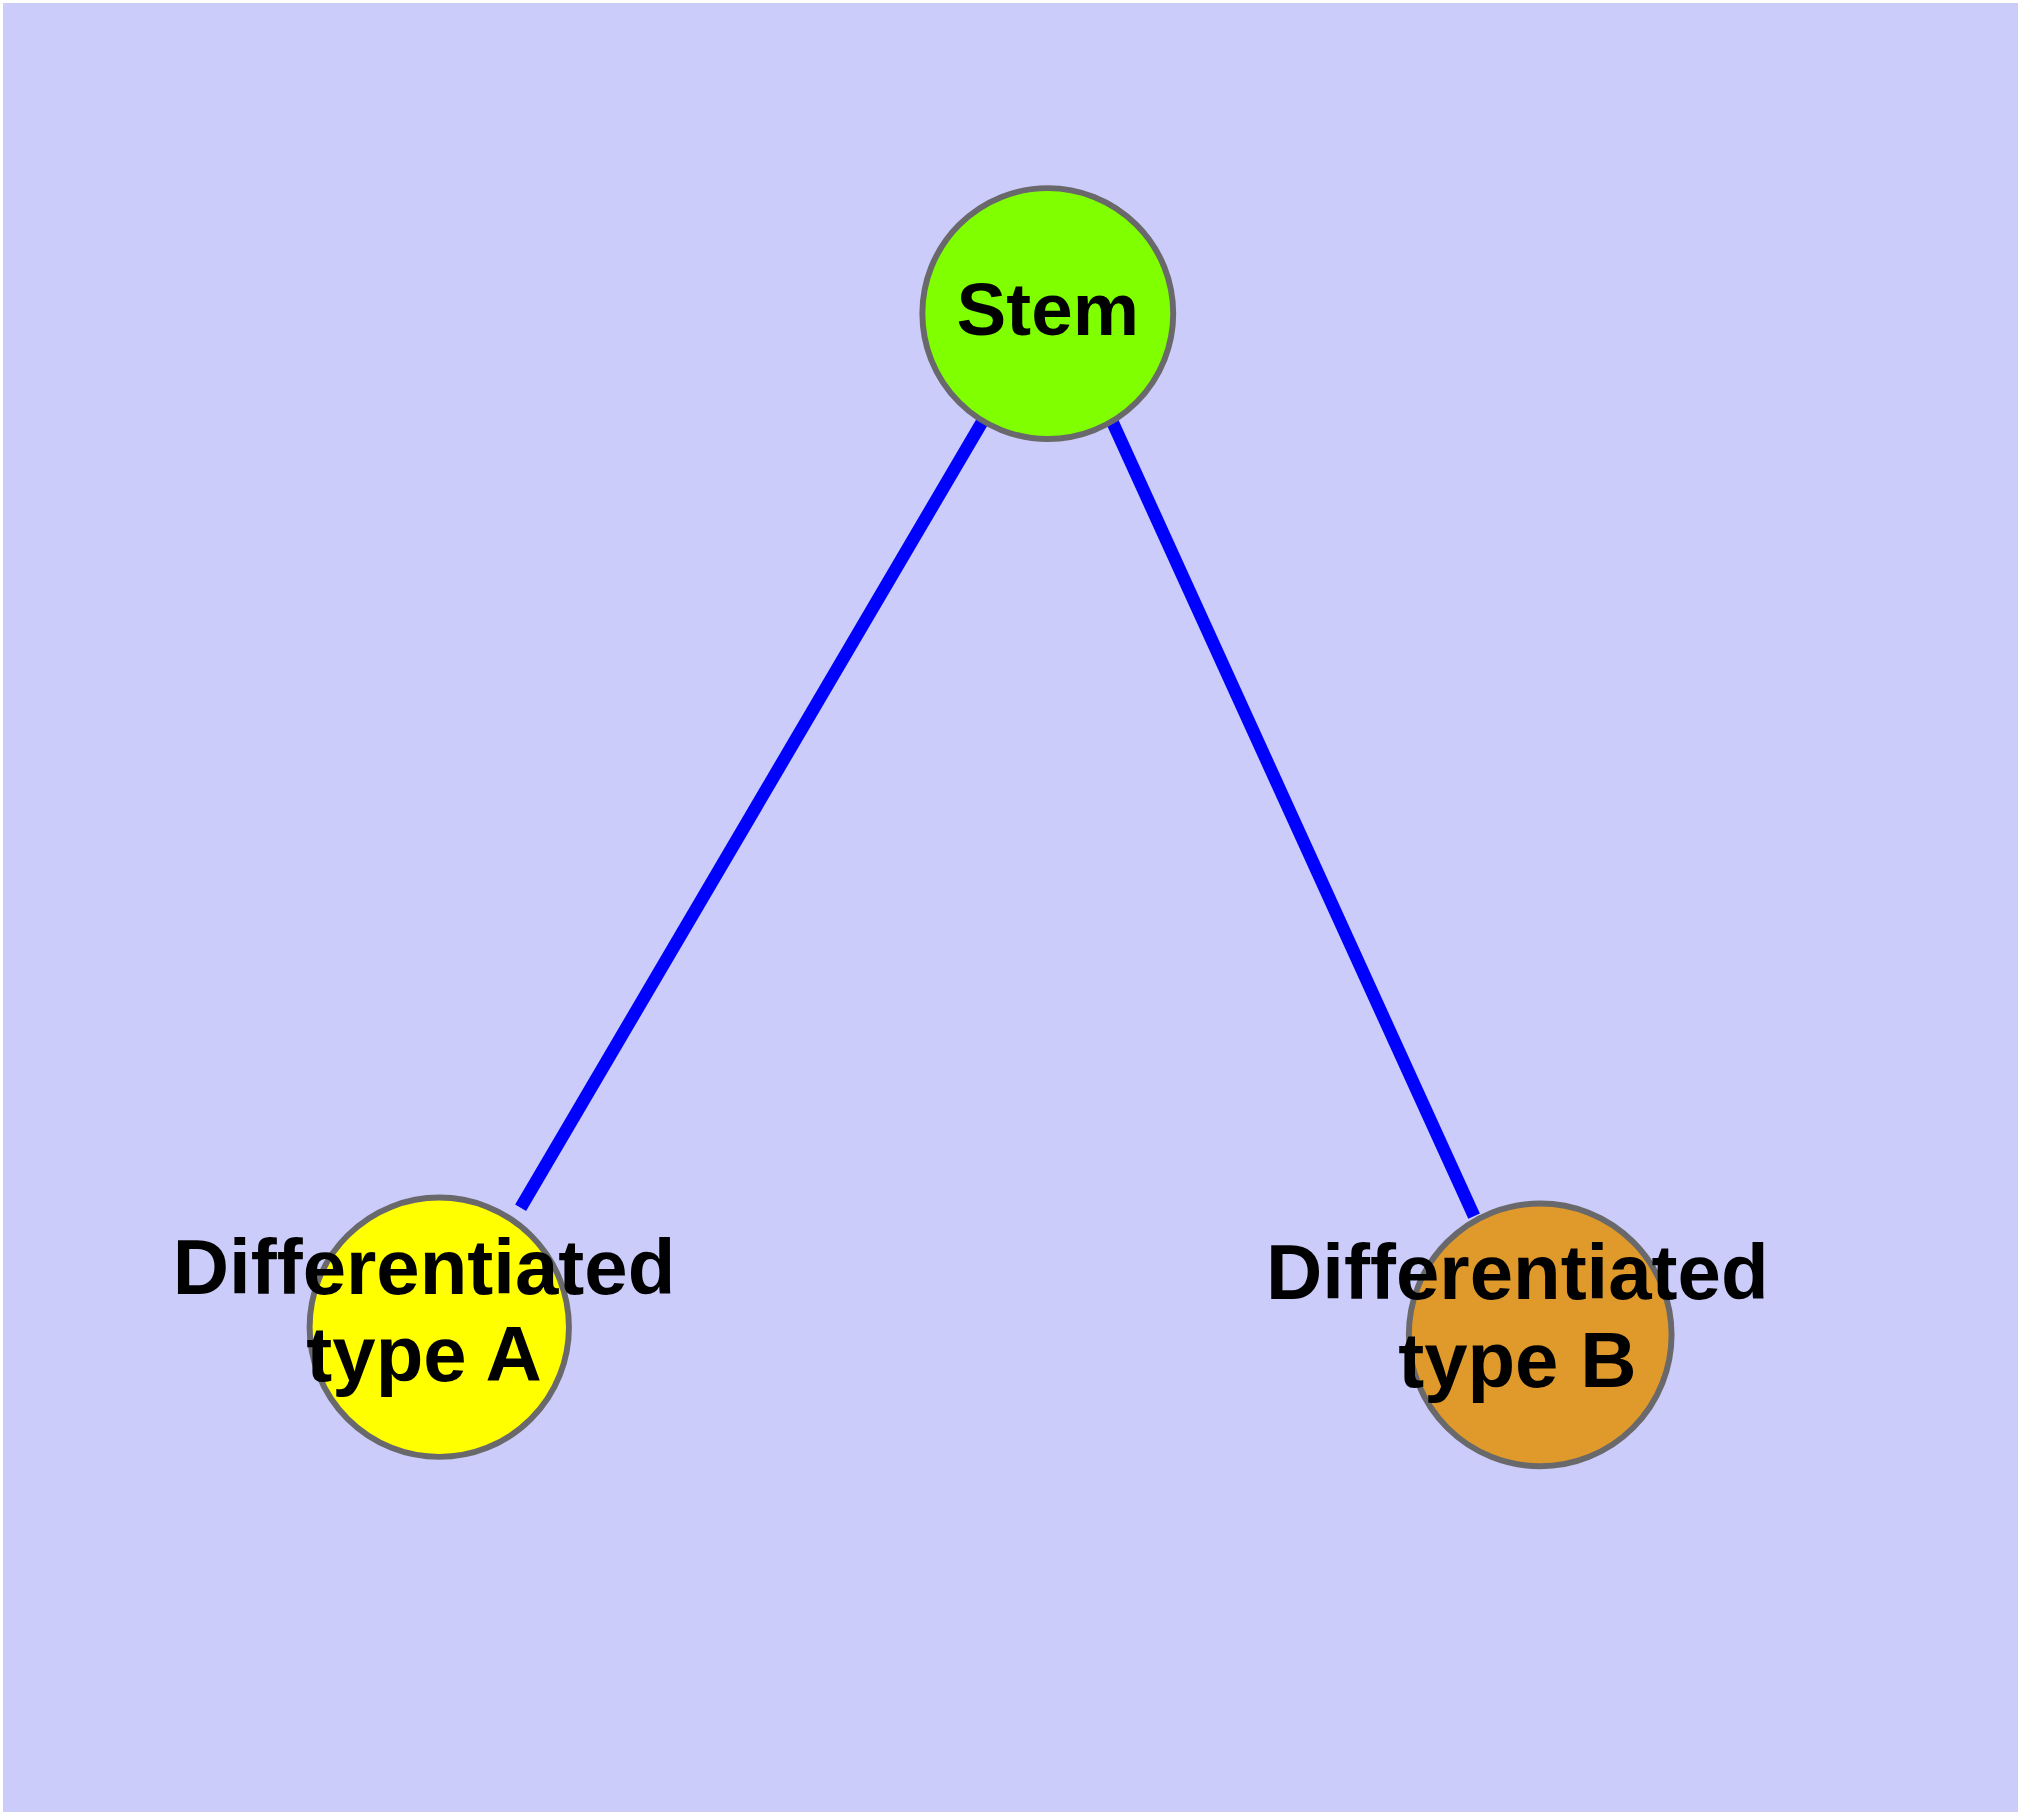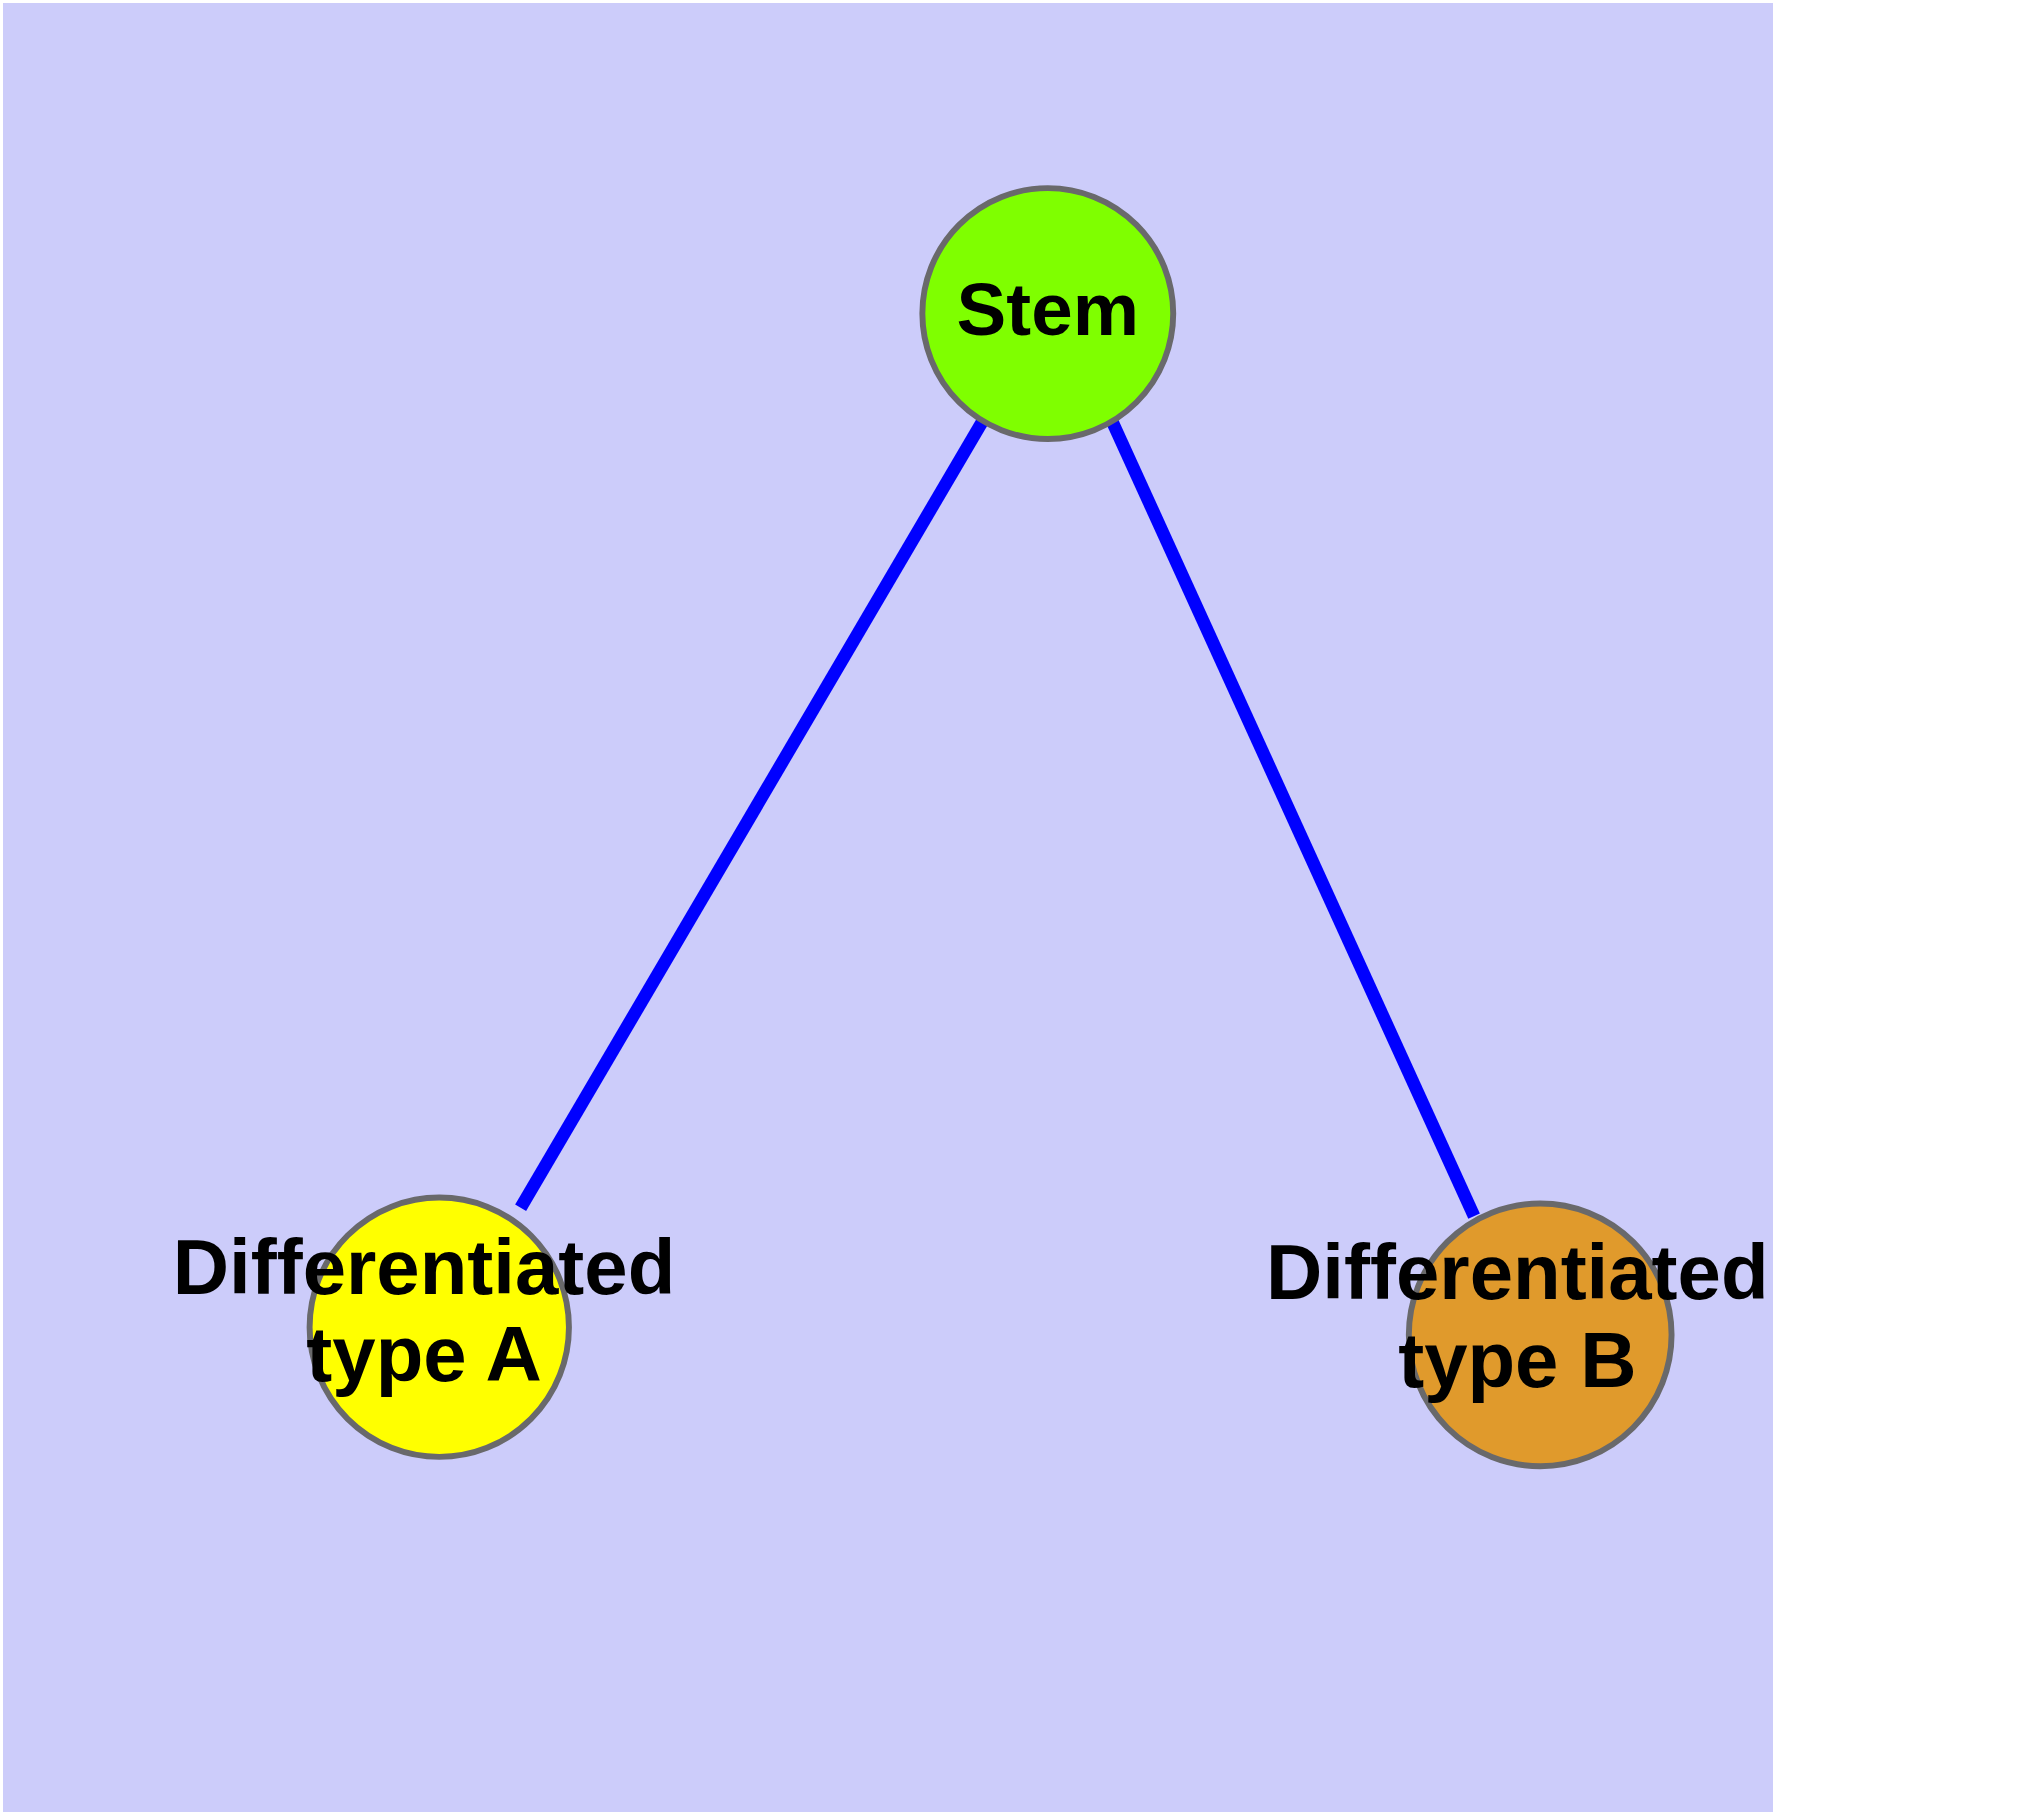--- a/index.html
+++ b/index.html
@@ -2,21 +2,21 @@
 <html style="font-size:13.6px"><head>
 <meta charset="utf-8">
 <style>
   html, body {
     margin: 0;
     padding: 0;
     background: #ffffff;
   }
   #canvas {
     position: relative;
-    width: 1773px;
+    width: 2018px;
     height: 1812px;
     background: #ffffff;
     overflow: hidden;
     font-family: "Liberation Sans", sans-serif;
   }
   #plot-area {
     position: absolute;
     left: 2.5px;
     top: 3.4px;
     width: 2018px;

